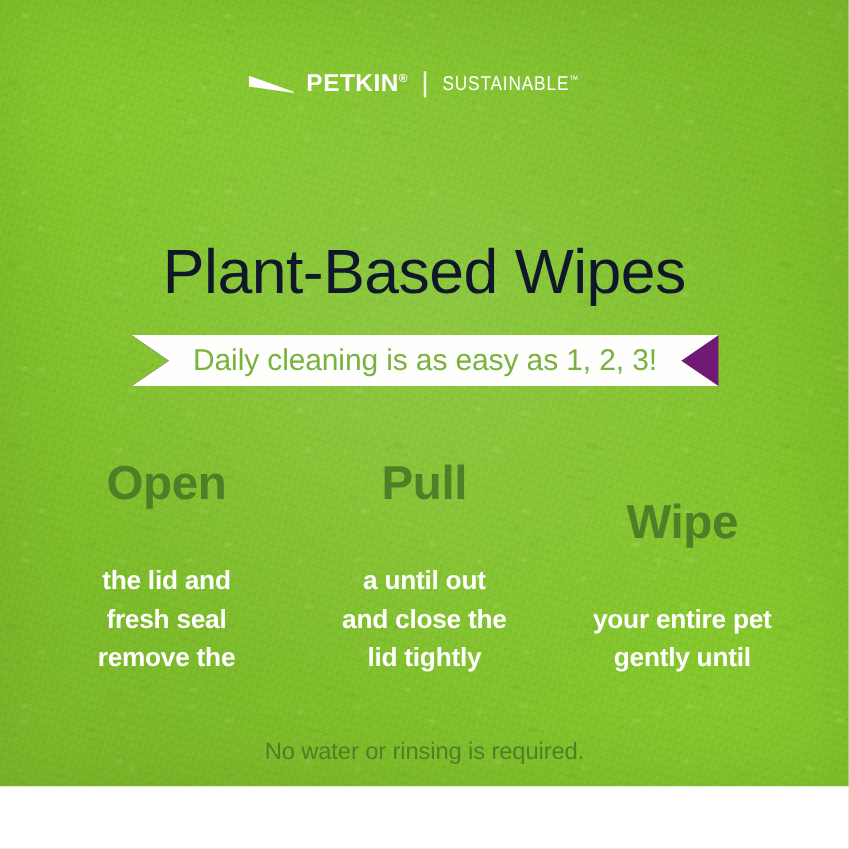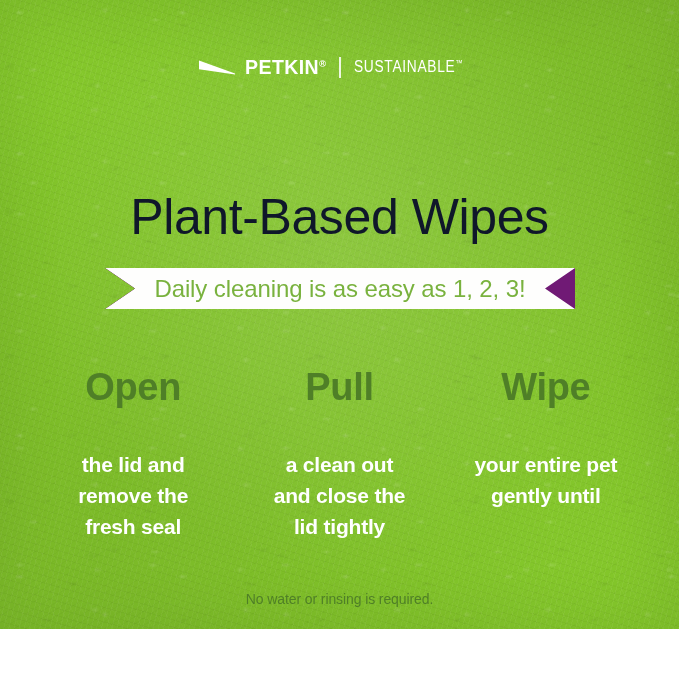--- a/index.html
+++ b/index.html
@@ -188,21 +188,21 @@
     font-family: "Liberation Sans", sans-serif;
   }
 
   
   .steps {
     position: absolute;
     top: 368px;
     left: 30px;
     right: 30px;
     display: flex;
-    align-items: flex-start;
+    align-items: flex-end;
     justify-content: space-between;
   }
   .step {
     flex: 1 1 0;
     text-align: center;
     padding: 0 4px;
   }
   .step-title {
     color: #4f7f27;
     font-size: 38px;
@@ -228,21 +228,21 @@
   }
 
   
   .footer {
     position: absolute;
     top: 592px;
     left: 0;
     right: 0;
     text-align: center;
     color: #4f7f27;
-    font-size: 14px;
+    font-size: 19px;
     font-weight: normal;
     line-height: 1;
     letter-spacing: -.1px;
     white-space: nowrap;
     font-family: "Liberation Sans", sans-serif;
   }
 </style>
 </head>
 <body>
 
@@ -270,29 +270,29 @@
       <div class="ribbon-inner"></div>
       <span class="ribbon-text">Daily cleaning is as easy as 1, 2, 3!</span>
     </div>
 
     <div class="steps">
 
       <div class="step">
         <div class="step-title">Open</div>
         <div class="step-body">
           <span class="ln">the lid and</span>
+          <span class="ln">fresh seal</span>
           <span class="ln">remove the</span>
-          <span class="ln">fresh seal</span>
         </div>
       </div>
 
       <div class="step">
         <div class="step-title">Pull</div>
         <div class="step-body">
-          <span class="ln">a clean out</span>
+          <span class="ln">a until out</span>
           <span class="ln">and close the</span>
           <span class="ln">lid tightly</span>
         </div>
       </div>
 
       <div class="step">
         <div class="step-title">Wipe</div>
         <div class="step-body">
           <span class="ln">your entire pet</span>
           <span class="ln">gently until</span>

